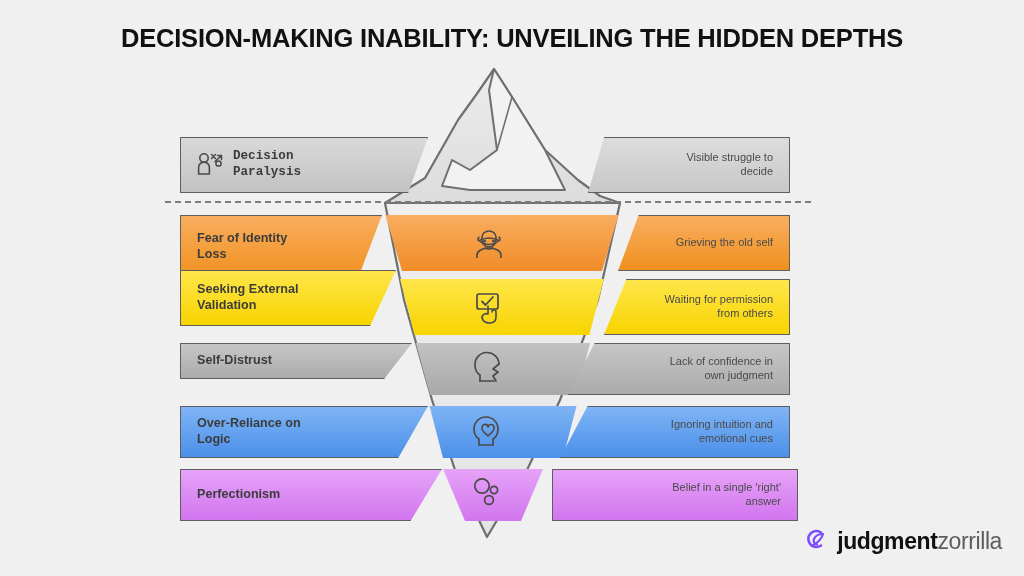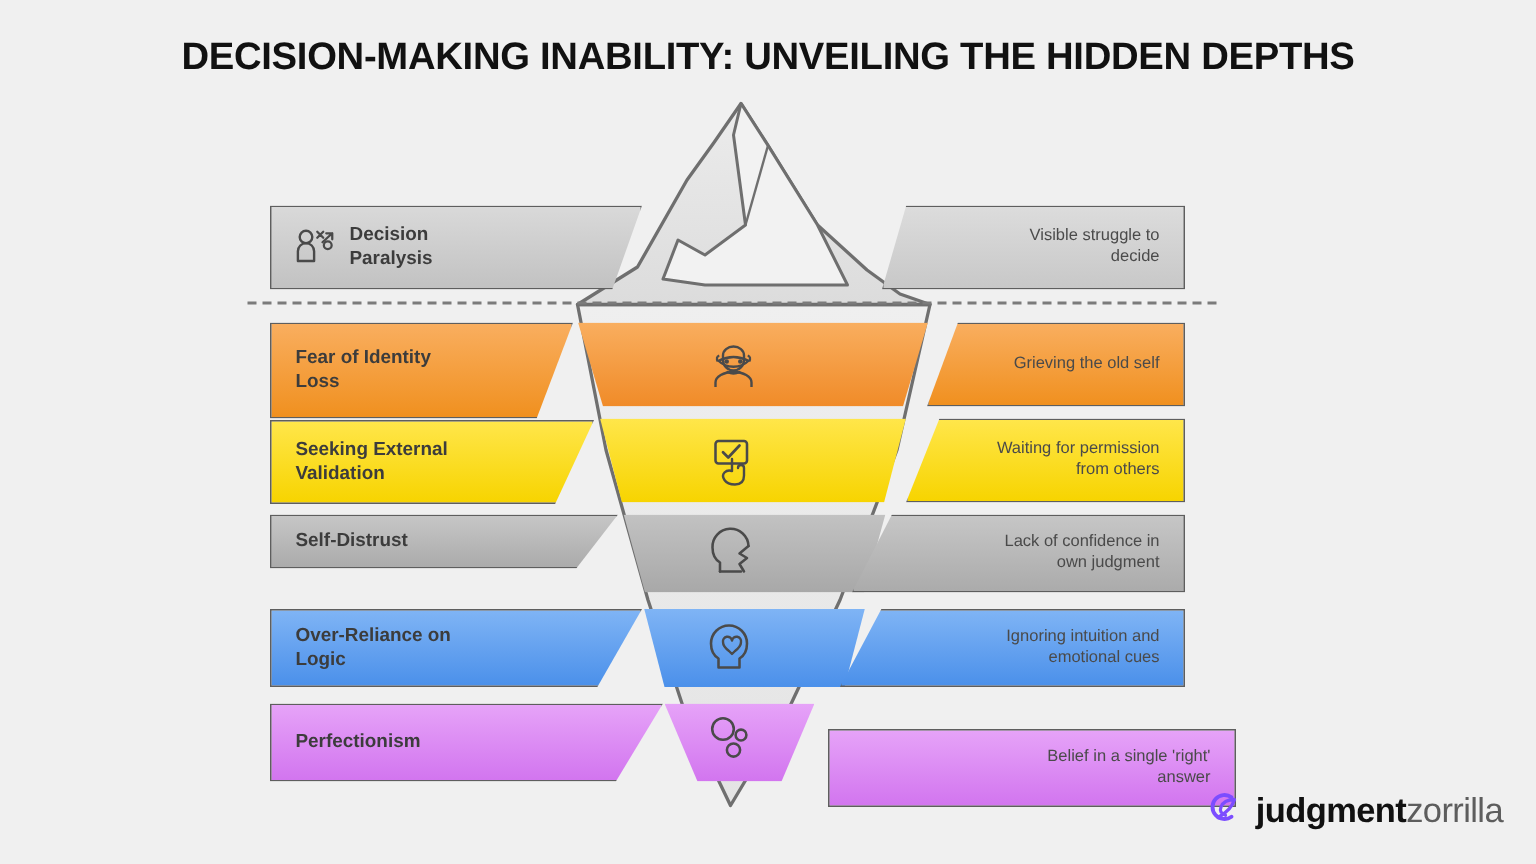--- a/index.html
+++ b/index.html
@@ -115,21 +115,21 @@
     <div class="panel left sl0" style="left:180px;top:137px;width:248px;height:56px;background:linear-gradient(180deg,#d9d9d9,#c2c2c2);">
       <span class="cicon" style="left:14px;top:13px;">
         <svg width="30" height="30" viewBox="0 0 30 30">
           <circle cx="9" cy="7" r="4.2" fill="none" stroke="#4a4a4a" stroke-width="1.6"></circle>
           <path d="M3.6 23 v-6.5 a5.4 5.4 0 0 1 10.8 0 V23 Z" fill="none" stroke="#4a4a4a" stroke-width="1.6" stroke-linejoin="round"></path>
           <path d="M16.5 3.5 l4 4 M20.5 3.5 l-4 4" stroke="#4a4a4a" stroke-width="1.5" stroke-linecap="round"></path>
           <path d="M20 10.5 L26.5 4.5 M22.5 4.5 h4 v4" fill="none" stroke="#4a4a4a" stroke-width="1.5" stroke-linecap="round" stroke-linejoin="round"></path>
           <circle cx="23.5" cy="12.5" r="2.6" fill="none" stroke="#4a4a4a" stroke-width="1.5"></circle>
         </svg>
       </span>
-      <span class="ptext" style="padding-left:52px;">Decision
+      <span class="ptext" style="padding-left:52px;font-family:Liberation Mono, monospace;">Decision
 Paralysis</span>
     </div>
 
     <div class="panel right sr0" style="left:588px;top:137px;width:202px;height:56px;background:linear-gradient(180deg,#dcdcdc,#c8c8c8);">
       <span class="ptext">Visible struggle to
 decide</span>
     </div>
   </div>
 
   <div class="tier">
@@ -164,21 +164,21 @@
                 background:linear-gradient(180deg,#ffe64a,#f7d400);
                 clip-path:polygon(1% 0, 99% 0, 92% 100%, 8% 100%);"></div>
     <span class="cicon" style="left:470px;top:289px;">
       <svg width="36" height="36" viewBox="0 0 36 36">
         <rect x="7" y="5" width="21" height="15" rx="2" fill="none" stroke="#4a4a4a" stroke-width="1.7"></rect>
         <path d="M12 12.5 l3.5 3.5 L23 8" fill="none" stroke="#4a4a4a" stroke-width="1.8" stroke-linecap="round" stroke-linejoin="round"></path>
         <path d="M18 17 v8 M18 25 q-3 -1 -5 1 q-2 2 0 5 q2 3 7 3 q6 0 6 -6 v-5 q0 -2 -2 -2 q-2 0 -2 2" fill="none" stroke="#4a4a4a" stroke-width="1.6" stroke-linecap="round" stroke-linejoin="round"></path>
       </svg>
     </span>
 
-    <div class="panel left sl" style="left:180px;top:280px;width:216px;height:56px;background:linear-gradient(180deg,#ffe64a,#f7d400);">
+    <div class="panel left sl" style="left:180px;top:270px;width:216px;height:56px;background:linear-gradient(180deg,#ffe64a,#f7d400);">
       <span class="ptext">Seeking External
 Validation</span>
     </div>
 
     <div class="panel right sr" style="left:604px;top:279px;width:186px;height:56px;background:linear-gradient(180deg,#ffe64a,#f7d400);">
       <span class="ptext">Waiting for permission
 from others</span>
     </div>
   </div>
 
@@ -235,21 +235,21 @@
         <circle cx="11" cy="11" r="7.2" fill="none" stroke="#4a4a4a" stroke-width="1.7"></circle>
         <circle cx="23" cy="15" r="3.6" fill="none" stroke="#4a4a4a" stroke-width="1.7"></circle>
         <circle cx="18" cy="25" r="4.4" fill="none" stroke="#4a4a4a" stroke-width="1.7"></circle>
       </svg>
     </span>
 
     <div class="panel left sl" style="left:180px;top:469px;width:262px;height:52px;background:linear-gradient(180deg,#e6a3f8,#d275ef);">
       <span class="ptext">Perfectionism</span>
     </div>
 
-    <div class="panel right flat" style="left:552px;top:486px;width:272px;height:52px;background:linear-gradient(180deg,#e6a3f8,#d275ef);padding-left:19px;">
+    <div class="panel right flat" style="left:552px;top:469px;width:246px;height:52px;background:linear-gradient(180deg,#e6a3f8,#d275ef);padding-left:19px;">
       <span class="ptext">Belief in a single 'right'
 answer</span>
     </div>
   </div>
 
   <div class="logo">
     <span>
       <svg width="30" height="30" viewBox="0 0 30 30">
         <path d="M21 8.5 a8 8 0 1 0 0 13" fill="none" stroke="#7c4dff" stroke-width="2.6" stroke-linecap="round"></path>
         <path d="M12 22 q9 -5 11 -12 q-7 0 -9 5 q-1.5 4 3 5.5" fill="none" stroke="#7c4dff" stroke-width="2.2" stroke-linecap="round" stroke-linejoin="round"></path>

